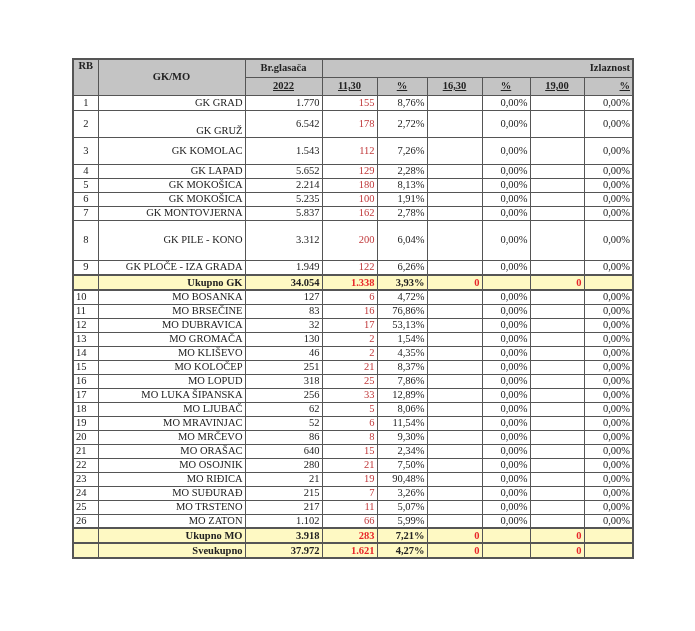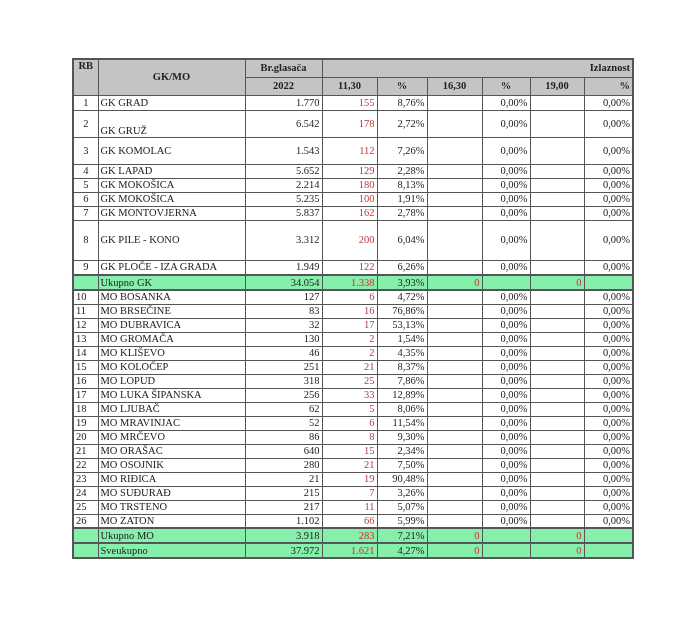--- a/index.html
+++ b/index.html
@@ -5,29 +5,29 @@
   html, body { margin:0; padding:0; background:#ffffff; }
   body { width:695px; height:631px; position:relative; overflow:hidden;
          font-family:"DejaVu Serif", "Liberation Serif", serif; }
   table.turnout { position:absolute; left:72px; top:58px; border-collapse:collapse;
          table-layout:fixed; font-size:10.5px; color:#222; }
   table.turnout td, table.turnout th { border:1px solid #555; padding:0 2px; overflow:hidden; white-space:nowrap;
          line-height:12px; font-family:"Liberation Serif", "DejaVu Serif", serif; }
   th { background:#c4c4c4; font-weight:bold; text-align:center; font-size:10.5px; }
   .hdr1 { height:18px; border-top:2px solid #555 !important; }
   .hdr2 { height:18px; }
-  .thick-bottom td, .thick-bottom th { border-bottom:2px solid #555; }
+  .thick-bottom td, .thick-bottom th { border-bottom:2px solid #555;text-decoration:underline; }
   td.rb { text-align:center; }
   td.rb.mo { text-align:left; }
-  td.name { text-align:left; }
+  td.name { text-align:right; }
   td.num { text-align:right; }
   td.red { color:#c0393b; text-align:right; }
   td.pct { text-align:right; font-family:"Liberation Sans", "DejaVu Sans", sans-serif; font-size:10.5px; }
   td.empty { }
-  tr.total td { background:#86efac; font-weight:normal; }
+  tr.total td { background:#fef9c3; font-weight:bold; }
   tr.total td.red { color:#e8262a; }
   tr.total td.zero { color:#e8262a; text-align:right; }
   .c-rb { width:25px; } .c-name { width:147px; } .c-br { width:77px; }
   .c-t1 { width:55px; } .c-p1 { width:50px; } .c-t2 { width:55px; } .c-p2 { width:48px; }
   .c-t3 { width:54px; } .c-p3 { width:49px; }
   .thick-left { border-left:2px solid #555 !important; }
   .thick-right { border-right:2px solid #555 !important;text-align:right; }
   .vbottom { vertical-align:bottom; }
   .vtop { vertical-align:top; }
 </style>

